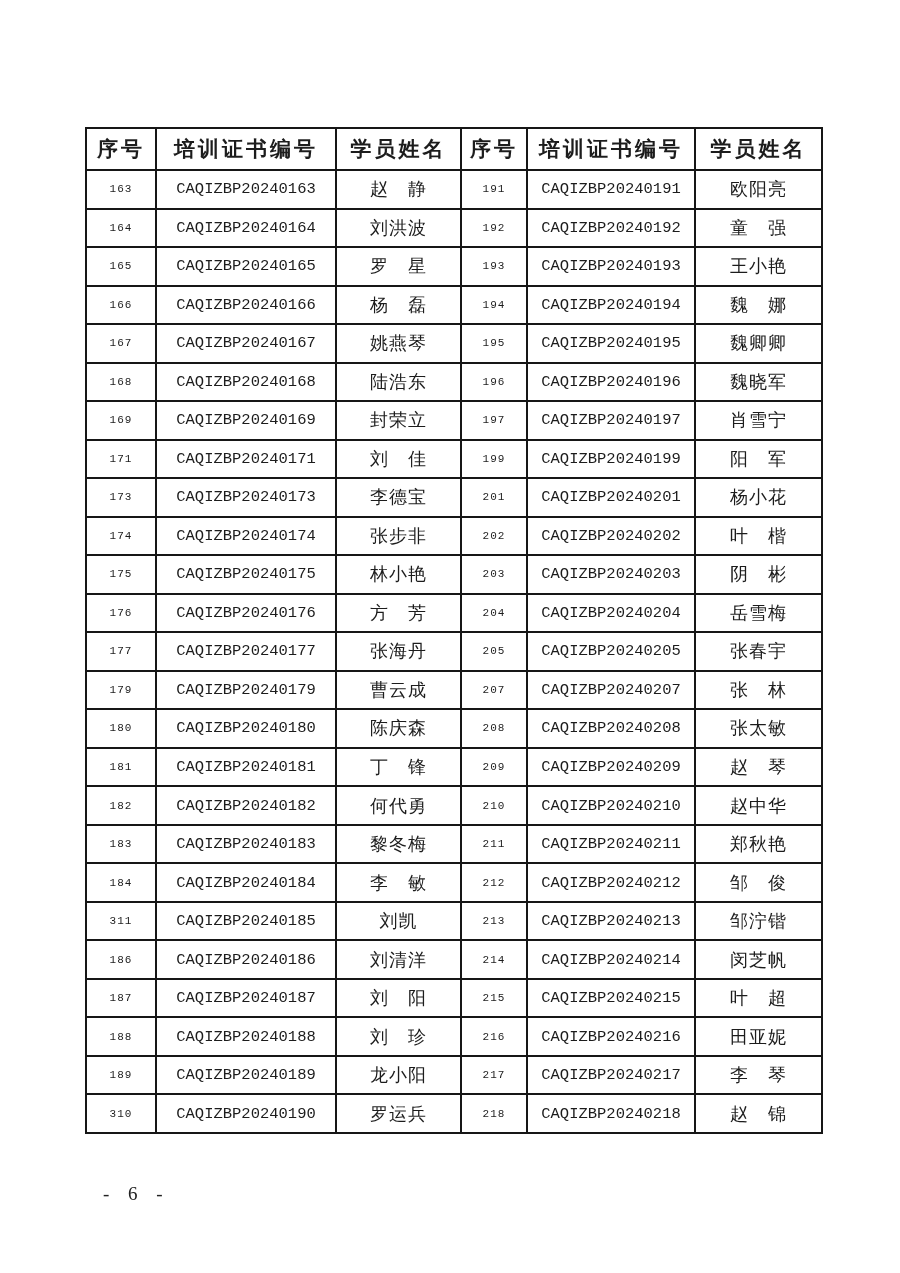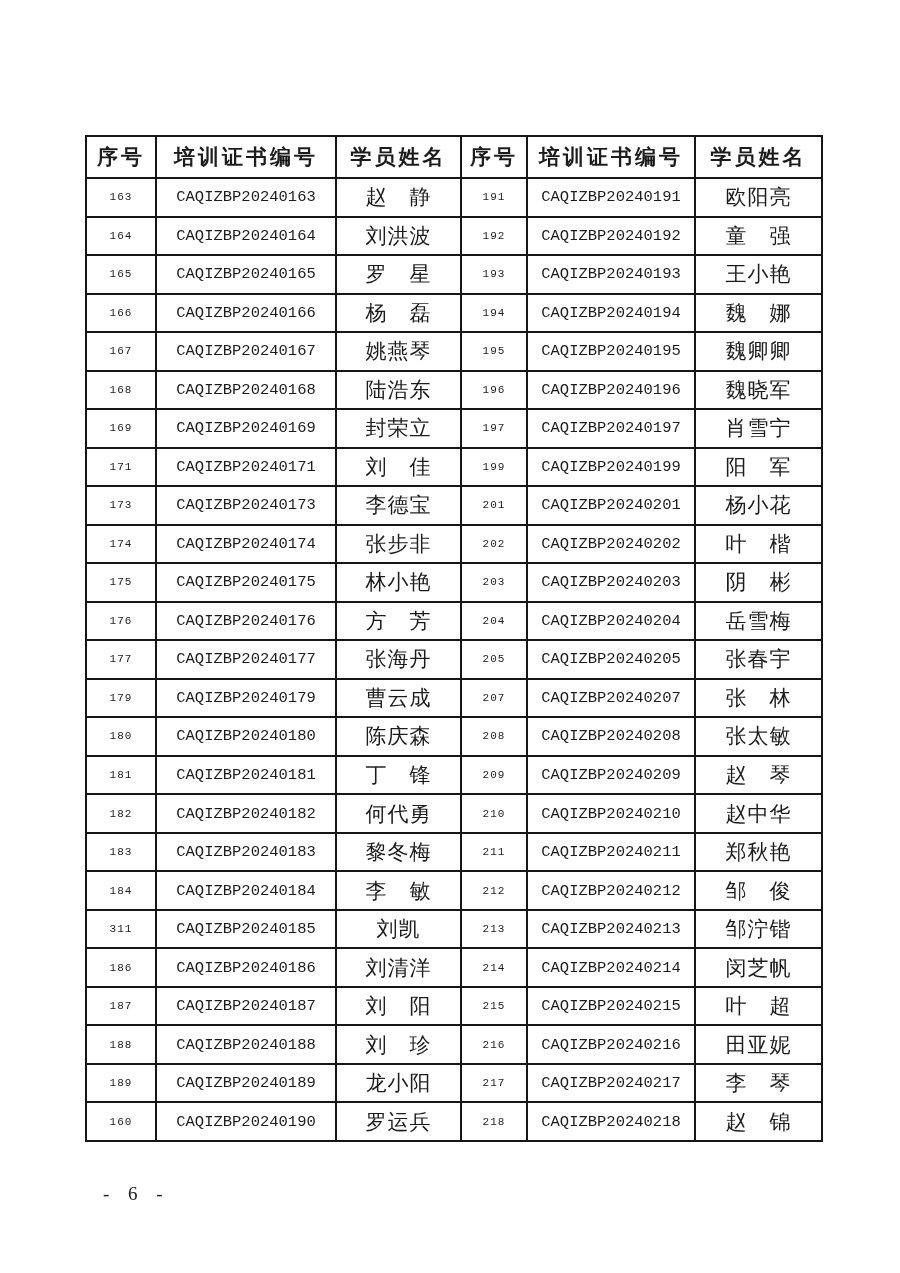--- a/index.html
+++ b/index.html
@@ -15,21 +15,21 @@
     color: #1c1c1c;
   }
   .doc-page {
     position: absolute;
     inset: 0;
     background: #ffffff;
   }
   .table-wrap {
     position: absolute;
     left: 85px;
-    top: 135px;
+    top: 127px;
     width: 736px;
     height: 1007px;
   }
   table.cert-table {
     width: 100%;
     height: 100%;
     border-collapse: collapse;
     table-layout: fixed;
   }
   .cert-table th,
@@ -53,21 +53,21 @@
     font-size: 11px;
     letter-spacing: 1px;
   }
   td.cert-cell {
     font-family: "Liberation Mono", "DejaVu Sans Mono", monospace;
     font-size: 15.5px;
     margin-left: 8px;
   }
   td.name-cell {
     font-family: "Liberation Serif", "DejaVu Serif", serif;
-    font-size: 21px;
+    font-size: 18px;
     letter-spacing: 1px;
   }
   .page-number {
     position: absolute;
     left: 103px;
     top: 1183px;
     font-size: 19px;
     letter-spacing: 7px;
     font-family: "Liberation Serif", "DejaVu Serif", serif;
     color: #222222;
@@ -285,21 +285,21 @@
   </tr>
           <tr>
     <td class="serial-cell">189</td>
     <td class="cert-cell">CAQIZBP20240189</td>
     <td class="name-cell">龙小阳</td>
     <td class="serial-cell">217</td>
     <td class="cert-cell">CAQIZBP20240217</td>
     <td class="name-cell">李　琴</td>
   </tr>
           <tr>
-    <td class="serial-cell">160</td>
+    <td class="serial-cell">310</td>
     <td class="cert-cell">CAQIZBP20240190</td>
     <td class="name-cell">罗运兵</td>
     <td class="serial-cell">218</td>
     <td class="cert-cell">CAQIZBP20240218</td>
     <td class="name-cell">赵　锦</td>
   </tr>
         </tbody>
     </table>
   </div>
 

